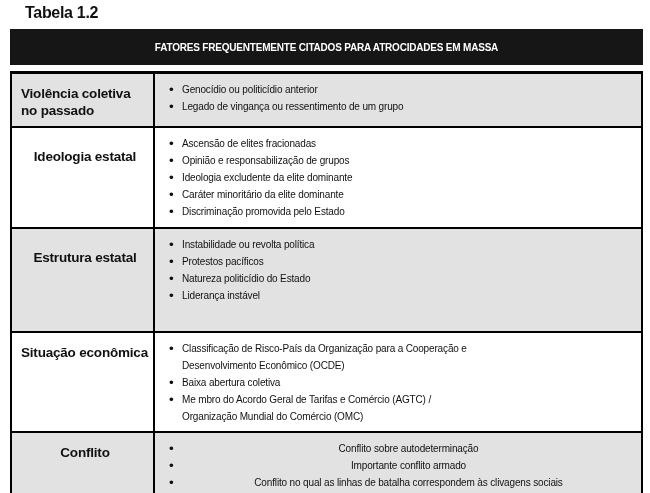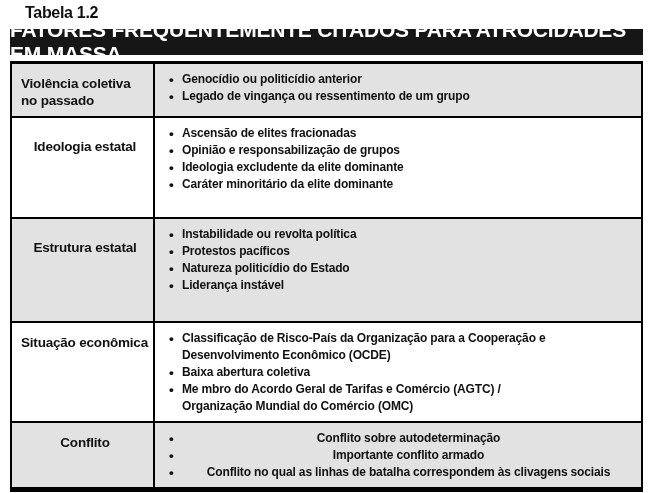--- a/index.html
+++ b/index.html
@@ -24,23 +24,23 @@
     font-size:16px;font-weight:700;
     letter-spacing:-0.3px;
     margin-left:17px;
     margin-bottom:7px;
     color:var(--text);
   }
   .table-wrap{margin-left:2px;width:633px;}
   .table-header{
     background:var(--header-bg);
     color:var(--header-text);
-    height:26px;
+    height:36px;
     display:flex;align-items:center;justify-content:center;
-    font-size:21px;font-weight:700;
+    font-size:10px;font-weight:700;
     letter-spacing:-0.2px;
     margin-bottom:6px;
   }
   .table-body{
     border:2px solid var(--border);
     border-top-width:3px;
     border-bottom-width:5px;
   }
   .trow{
     display:flex;
@@ -58,22 +58,22 @@
     line-height:17px;
   }
   .cell-items{
     flex:1;
     list-style:none;
     padding:7px 6px 6px 12px;
   }
   .cell-items li{
     position:relative;
     padding-left:15px;
-    font-size:12px;
-    font-weight:700;
+    font-size:10px;
+    font-weight:400;
     letter-spacing:-0.15px;
     line-height:17px;
     white-space:pre-line;
   }
   .cell-items li::before{
     content:"\2022";
     position:absolute;
     left:2px;top:0;
     font-size:13.5px;
   }
@@ -106,20 +106,21 @@
           </ul>
       </div>
 
       <div class="trow r1">
         <div class="cell-label">Ideologia estatal</div>
         <ul class="cell-items">
             <li>Ascensão de elites fracionadas</li>
             <li>Opinião e responsabilização de grupos</li>
             <li>Ideologia excludente da elite dominante</li>
             <li>Caráter minoritário da elite dominante</li>
+            <li>Discriminação promovida pelo Estado</li>
           </ul>
       </div>
 
       <div class="trow shaded r2">
         <div class="cell-label">Estrutura estatal</div>
         <ul class="cell-items">
             <li>Instabilidade ou revolta política</li>
             <li>Protestos pacíficos</li>
             <li>Natureza politicídio do Estado</li>
             <li>Liderança instável</li>

